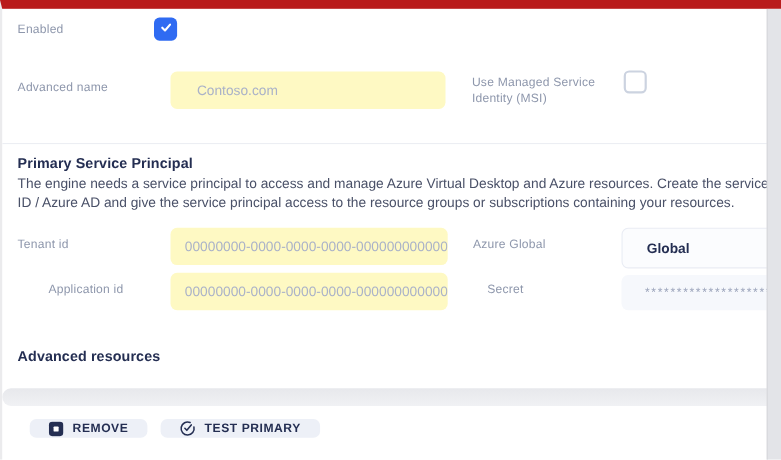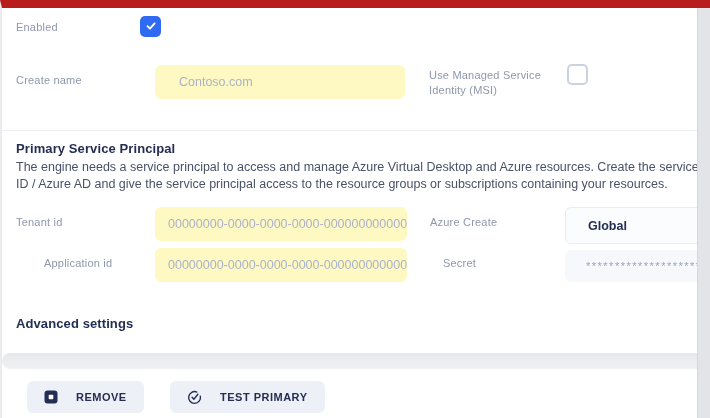--- a/index.html
+++ b/index.html
@@ -85,27 +85,27 @@
     height: 1px;
     background: #eceef3;
   }
 
   .scroll-band {
     background: linear-gradient(#e7e8ec, #f0f1f4);
     border-radius: 8px;
   }
 
   .btn {
-    height: 32px;
+    height: 17px;
     background: #edf0f7;
     border: none;
     border-radius: 6px;
     display: inline-flex;
     align-items: center;
-    gap: 18px;
+    gap: 8px;
     padding: 0 17px;
     font-family: "Liberation Sans", sans-serif;
     font-size: 11px;
     font-weight: bold;
     letter-spacing: .5px;
     color: #242e52;
     cursor: pointer;
   }
   .btn svg { display: block; }
 
@@ -131,61 +131,61 @@
 
   <span class="abs field-label" style="left:14px; top:13px;">Enabled</span>
   <div class="abs checkbox checked" style="left:138px; top:8px;">
     <span>
       <svg width="12" height="12" viewBox="0 0 12 12">
           <path d="M2.5 6.2 L5 8.7 L9.6 3.4" fill="none" stroke="#ffffff" stroke-width="1.9" stroke-linecap="round" stroke-linejoin="round"></path>
         </svg>
     </span>
   </div>
 
-  <span class="abs field-label" style="left:14px; top:66px;">Create name</span>
+  <span class="abs field-label" style="left:14px; top:66px;">Advanced name</span>
   <input class="abs text-input" style="left: 153px; top: 57px; width: 250px; height: 34px; padding-left: 24px;" type="text" placeholder="Contoso.com">
 
   <span class="abs field-label" style="left:427px; top:60px; width:138px; line-height:15px; font-weight:400;">Use Managed Service Identity (MSI)</span>
   <div class="abs checkbox unchecked" style="left:565px; top:56px;"></div>
 
   <div class="abs divider" style="left:0; top:122px; width:710px;"></div>
 
   <span class="abs section-title" style="left:14px; top:133px;">Primary Service Principal</span>
   <span class="abs desc-line" style="left:14px; top:152px;">The engine needs a service principal to access and manage Azure Virtual Desktop and Azure resources. Create the service principal in Microsoft Entra</span>
   <span class="abs desc-line" style="left:14px; top:169px;">ID / Azure AD and give the service principal access to the resource groups or subscriptions containing your resources.</span>
 
   <span class="abs field-label" style="left:14px; top:208px;">Tenant id</span>
   <input class="abs text-input" style="left: 153px; top: 199px; width: 252px; height: 34px; padding-left: 13px;" type="text" placeholder="00000000-0000-0000-0000-000000000000">
 
-  <span class="abs field-label" style="left:428px; top:208px;">Azure Create</span>
+  <span class="abs field-label" style="left:428px; top:208px;">Azure Global</span>
   <div class="abs select-box" style="left:563px; top:199px; width:150px; height:37px;">
     <span>Global</span>
   </div>
 
   <span class="abs field-label" style="left:14px; top:249px;margin-left:28px;">Application id</span>
   <input class="abs text-input" style="left: 153px; top: 240px; width: 252px; height: 34px; padding-left: 13px;" type="text" placeholder="00000000-0000-0000-0000-000000000000">
 
   <span class="abs field-label" style="left:428px; top:249px;margin-left:13px;">Secret</span>
   <input class="abs secret-input" style="left: 563px; top: 242px; width: 150px; height: 32px; padding-left: 21px;" type="text" value="************************">
 
-  <span class="abs section-title" style="left:14px; top:308px;">Advanced settings</span>
+  <span class="abs section-title" style="left:14px; top:308px;">Advanced resources</span>
 
   <div class="abs scroll-band" style="left:0; top:345px; width:710px; height:16px;"></div>
 
   <button class="btn abs" style="left:25px; top:373px;">
     <span>
       <svg width="14" height="14" viewBox="0 0 14 14">
           <rect x="0.5" y="0.5" width="13" height="13" rx="3" fill="#242e52"></rect>
           <rect x="4.7" y="4.7" width="4.6" height="4.6" rx="0.8" fill="#ffffff"></rect>
         </svg>
     </span>
     <span>REMOVE</span>
   </button>
 
-  <button class="btn abs" style="left:168px; top:373px;">
+  <button class="btn abs" style="left:144px; top:373px;">
     <span>
       <svg width="15" height="15" viewBox="0 0 16 16">
           <path d="M14.2 6.6 A6.3 6.3 0 1 1 10.5 2.2" fill="none" stroke="#242e52" stroke-width="1.5" stroke-linecap="round"></path>
           <path d="M5.4 7.8 L7.3 9.8 L11.6 4.6" fill="none" stroke="#242e52" stroke-width="1.5" stroke-linecap="round" stroke-linejoin="round"></path>
         </svg>
     </span>
     <span>TEST PRIMARY</span>
   </button>
 
   <div class="abs right-strip"></div>

